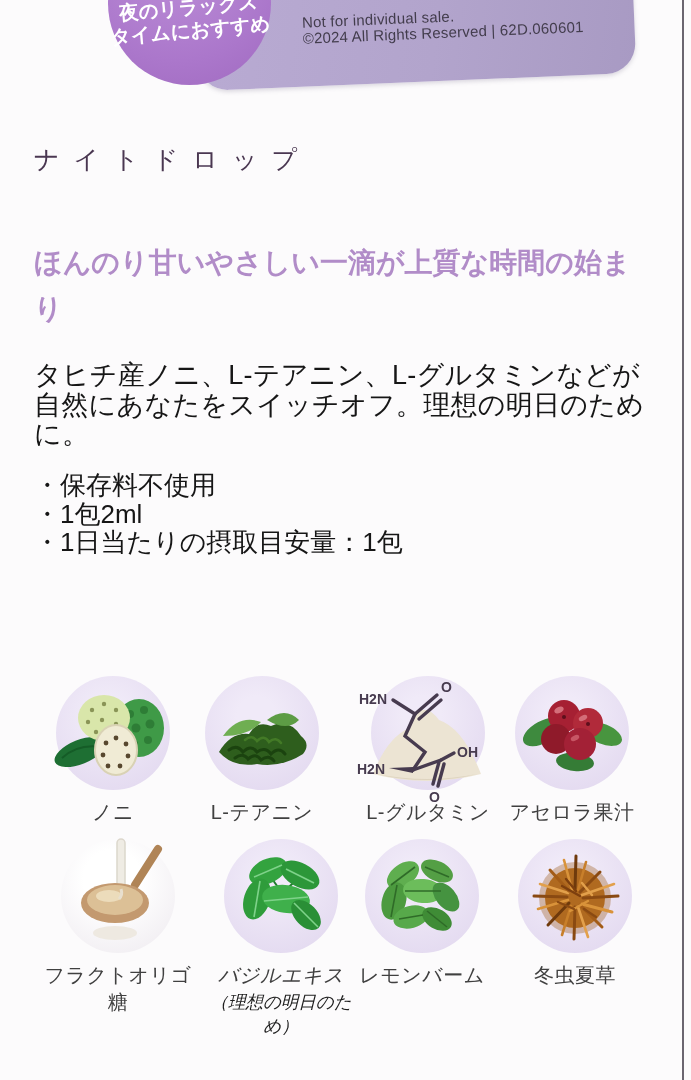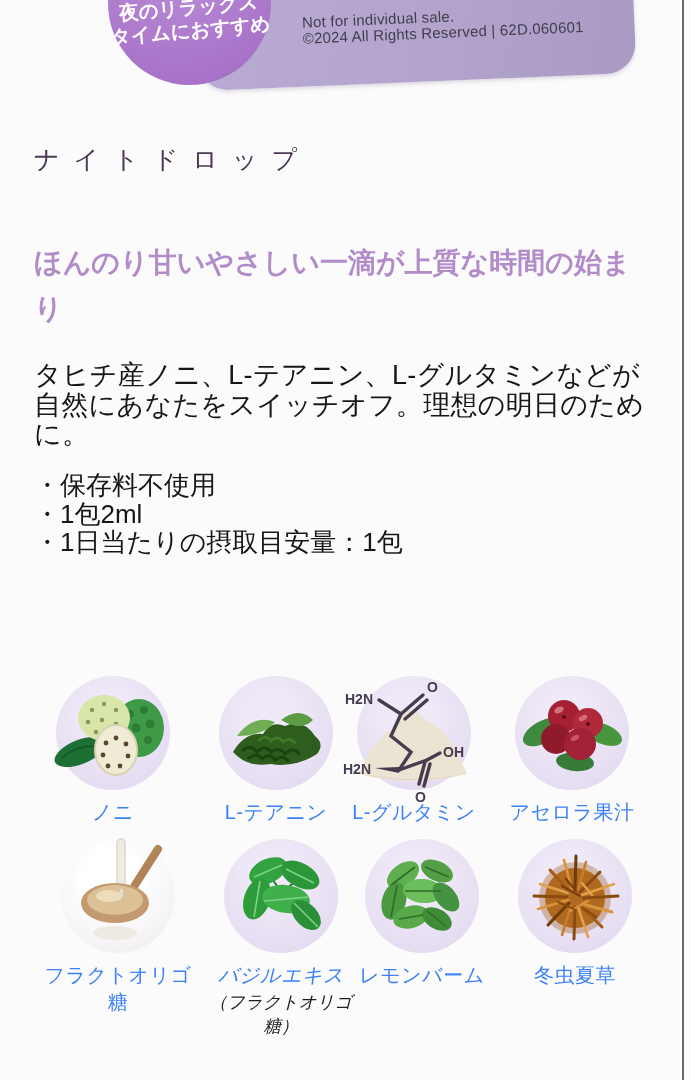--- a/index.html
+++ b/index.html
@@ -28,21 +28,21 @@
     color:#161616;font-weight:500;white-space:pre-line;}
   .section-heading{position:absolute;left:34px;top:585px;font-size:28px;font-weight:600;color:#161616;}
 
   
   .tile{position:absolute;width:160px;text-align:center;}
   .row1{top:676px;} .row2{top:839px;}
   .circle{position:relative;width:114px;height:114px;margin:0 auto;border-radius:50%;
     background:radial-gradient(circle at 45% 35%,#f0eaf8 20%,#e5dcf1 75%,#ded3ec 100%);overflow:visible;}
   .circle.white{background:radial-gradient(circle at 45% 35%,#ffffff 30%,#f2eff3 80%,#ebe8ed 100%);}
   .circle svg{position:absolute;left:0;top:0;overflow:visible;}
-  .caption{margin-top:9px;font-size:20px;color:#3b82f6;font-weight:500;letter-spacing:.5px;}
+  .caption{margin-top:9px;font-size:20px;color:#404040;font-weight:500;letter-spacing:.5px;}
   .sub-caption{margin-top:1px;font-size:17.5px;color:#1d1d1d;font-weight:500;}
   .mol-label{font-size:14px;font-weight:700;fill:#473b4f;}
 
   
   .edge-line{position:absolute;left:682px;top:0;width:2px;height:1080px;background:#6b6670;}
 </style>
 </head>
 <body>
 
 <div class="page">
@@ -93,35 +93,35 @@
         <circle cx="72" cy="80" r="2.4" fill="#57472e"></circle>
           <circle cx="64" cy="90" r="2.4" fill="#57472e"></circle>
         <circle cx="52" cy="90" r="2.4" fill="#57472e"></circle>
           <circle cx="47" cy="79" r="2.4" fill="#57472e"></circle>
         <circle cx="50" cy="67" r="2.4" fill="#57472e"></circle>
       </svg>
     </div>
     <figcaption class="caption">ノニ</figcaption>
   </figure>
 
-  <figure class="tile row1" style="left:196px;margin:0;">
+  <figure class="tile row1" style="left:182px;margin:0;">
     <div class="circle">
       <svg width="114" height="114" viewBox="0 0 114 114">
         <path d="M14,76 Q26,56 44,58 Q52,44 66,50 Q84,42 96,60 Q106,68 98,78 Q76,92 52,88 Q28,92 14,76 Z" fill="#2e5e1d"></path>
         <path d="M18,60 Q34,38 56,46 Q44,60 18,60 Z" fill="#6fae52"></path>
         <path d="M62,44 Q80,30 94,44 Q82,56 62,44 Z" fill="#5d9c45"></path>
         <path d="M24,74 q8,-6 14,2 q8,-8 14,0 q8,-6 14,2 q8,-8 14,0" stroke="#1b430f" stroke-width="3" fill="none" stroke-linecap="round"></path>
         <path d="M30,82 q8,-6 13,1 q8,-7 13,1 q8,-6 13,1" stroke="#1b430f" stroke-width="3" fill="none" stroke-linecap="round"></path>
         <path d="M40,64 q7,-6 12,1 q7,-7 12,1 q7,-6 12,1" stroke="#437a26" stroke-width="2.5" fill="none" stroke-linecap="round"></path>
       </svg>
     </div>
     <figcaption class="caption">L-テアニン</figcaption>
   </figure>
 
-  <figure class="tile row1" style="left:334px;margin:0;">
+  <figure class="tile row1" style="left:348px;margin:0;">
     <div class="circle">
       <svg width="146" height="150" viewBox="0 0 146 150" style="left:-16px;top:-14px;">
         <path d="M18,112 Q32,76 54,66 Q66,34 84,58 Q108,66 126,112 Q72,126 18,112 Z" fill="#ece4d3"></path>
         <path d="M22,112 Q72,122 122,112 Q100,118 72,118 Q44,118 22,112 Z" fill="#ded4bf"></path>
         <g stroke="#473b4f" stroke-width="3.4" fill="none" stroke-linecap="round">
           <line x1="38" y1="38" x2="60" y2="52"></line>
           <line x1="60" y1="52" x2="82" y2="33"></line>
           <line x1="64" y1="57" x2="86" y2="38"></line>
           <path d="M60,52 L50,74 L70,90 L58,108"></path>
           <line x1="58" y1="108" x2="86" y2="98"></line>
@@ -192,21 +192,21 @@
         <g stroke="#7fd28a" stroke-width="1.6">
           <line x1="30" y1="38" x2="58" y2="26"></line>
             <line x1="62" y1="30" x2="90" y2="44"></line>
           <line x1="30" y1="78" x2="36" y2="42"></line>
             <line x1="40" y1="62" x2="84" y2="58"></line>
           <line x1="70" y1="64" x2="94" y2="88"></line>
         </g>
       </svg>
     </div>
     <figcaption class="caption">バジルエキス</figcaption>
-    <figcaption class="sub-caption">（フラクトオリゴ糖）</figcaption>
+    <figcaption class="sub-caption">（理想の明日のため）</figcaption>
   </figure>
 
   <figure class="tile row2" style="left:495px;margin:0;">
     <div class="circle">
       <svg width="114" height="114" viewBox="0 0 114 114">
         <circle cx="57" cy="59" r="36" fill="#9c5a18" opacity=".35"></circle>
         <circle cx="57" cy="59" r="30" fill="#b06a20"></circle>
         <g stroke-linecap="round" fill="none">
           <line x1="65" y1="59" x2="100" y2="57" stroke="#8a4a12" stroke-width="3"></line>
           <line x1="64" y1="65" x2="94" y2="73" stroke="#d9933a" stroke-width="3"></line>

